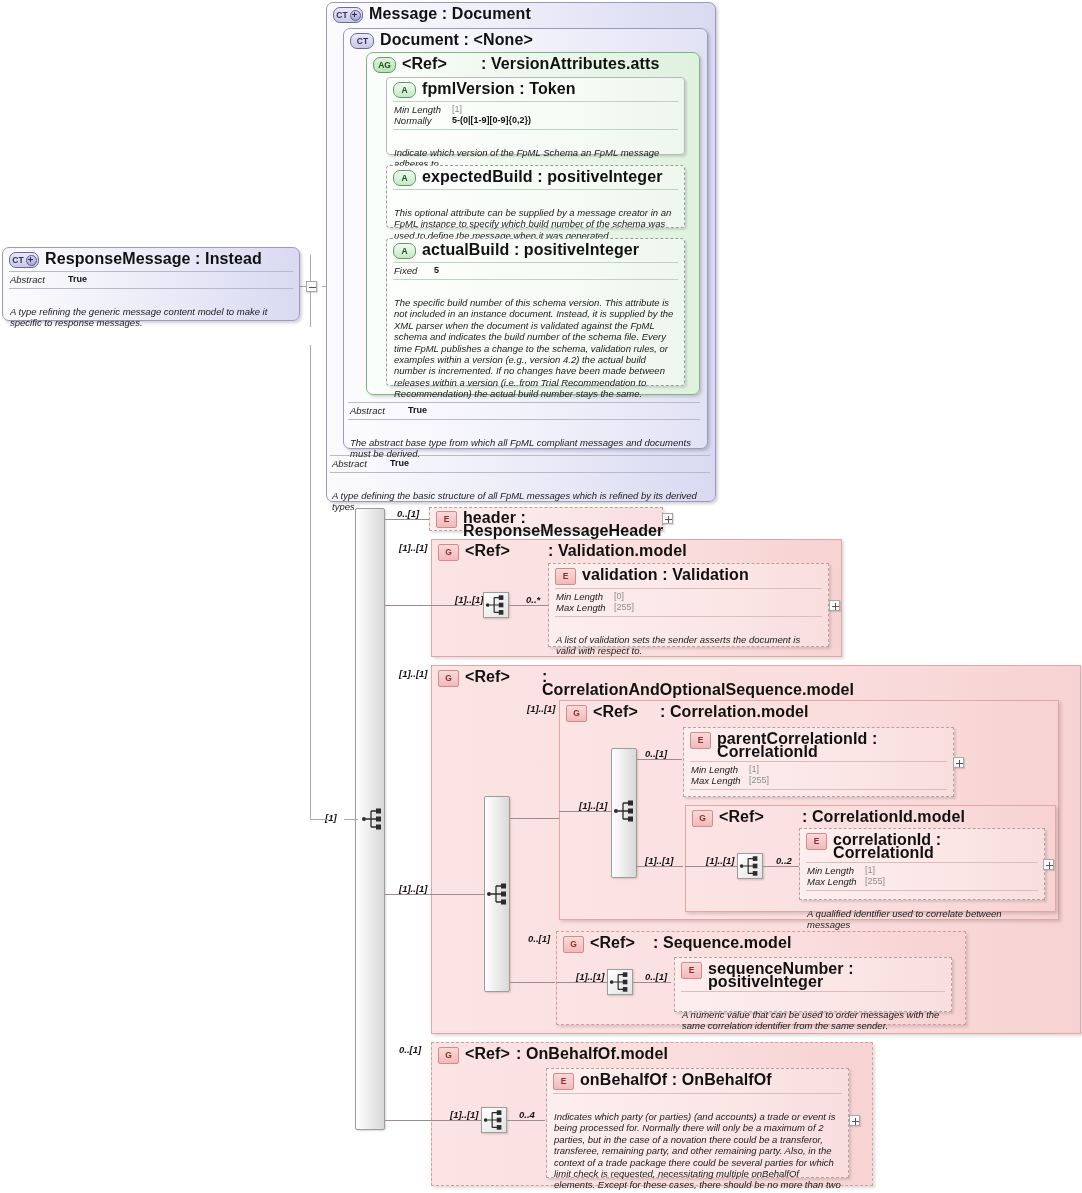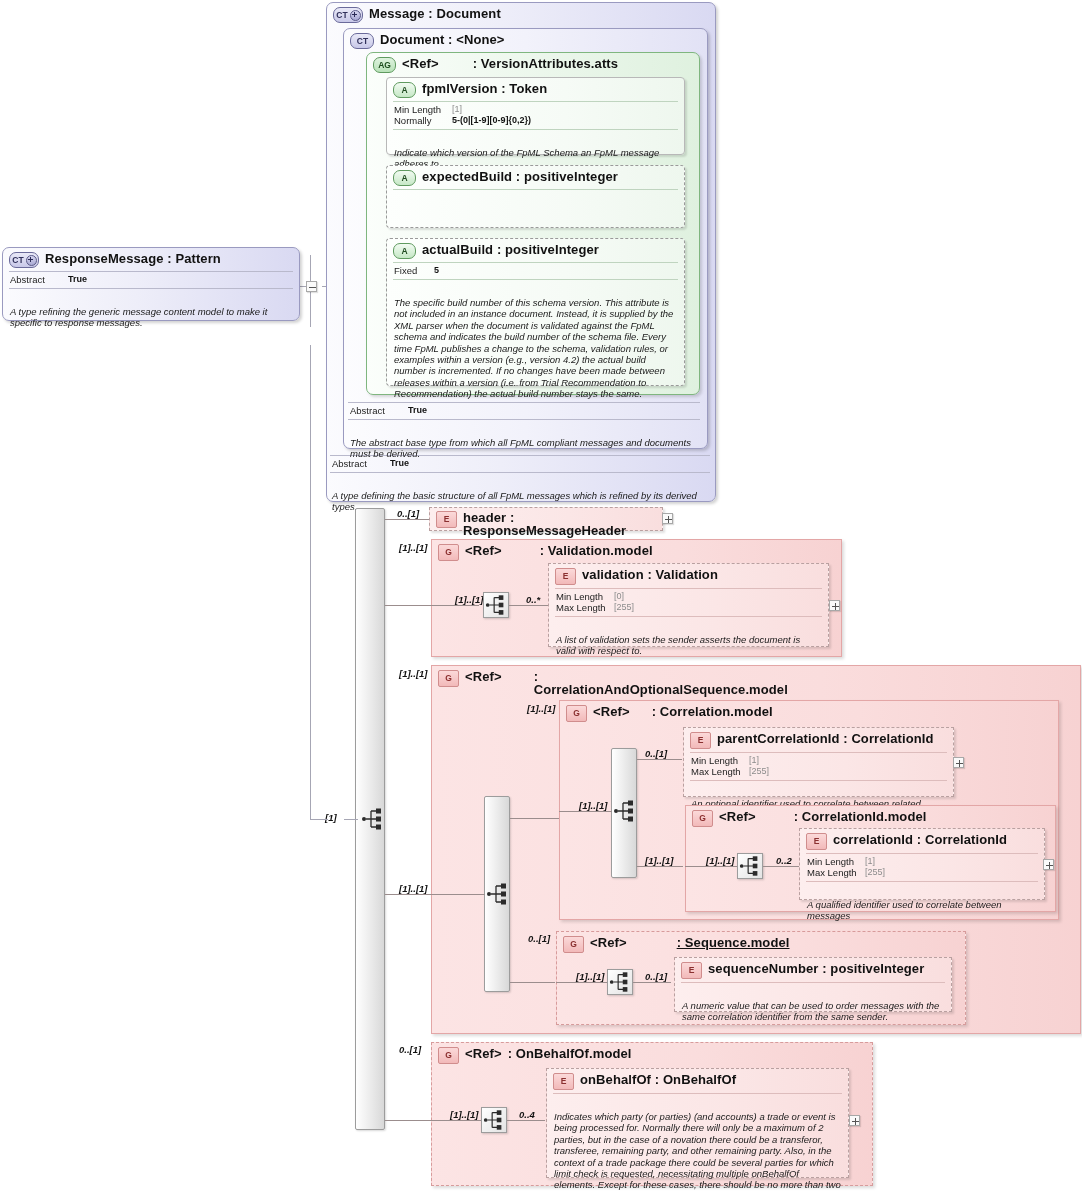--- a/index.html
+++ b/index.html
@@ -30,21 +30,21 @@
   .g-box{border:1px solid #e3a6a6;
          background:linear-gradient(to right,#fce4e4 0%,#fadddd 60%,#f7d2d2 100%);
          box-shadow:2px 2px 3px rgba(0,0,0,.14);}
   .g-box.dashed{border:1px dashed #d79b9b;}
   .e-box{border:1px dashed #b9a0a0;
          background:linear-gradient(to right,#fdeeee 0%,#fbe6e6 60%,#f9dede 100%);
          box-shadow:2px 2px 2px rgba(0,0,0,.12);}
 
   
   .hdr{display:flex;align-items:flex-start;padding:4px 6px 4px 6px;gap:6px;}
-  .hdr .nm{font-weight:bold;font-size:13px;color:#111;letter-spacing:.1px;
+  .hdr .nm{font-weight:bold;font-size:16px;color:#111;letter-spacing:.1px;
            line-height:13px;}
 
   
   .badge{flex:0 0 auto;display:inline-flex;align-items:center;justify-content:center;
          font-size:8.5px;font-weight:bold;letter-spacing:0;line-height:1;}
   .badge-ct{width:27px;height:14px;border:1px solid #6a6a9a;border-radius:7px;
             background:linear-gradient(to bottom,#e9e9f7,#c8c8e8);color:#30305a;
             padding-left:1px;}
   .badge-ag{width:21px;height:14px;border:1px solid #5f9a5f;border-radius:7px;
             background:linear-gradient(to bottom,#dff3df,#b8e2b8);color:#1d4d1d;}
@@ -60,21 +60,21 @@
   .plusmark:before,.plusmark:after{content:"";position:absolute;background:#2a2a55;}
   .plusmark:before{left:1px;top:3px;width:5px;height:1px;}
   .plusmark:after{left:3px;top:1px;width:1px;height:5px;}
 
   
   .rule{height:1px;background:#b9b9cc;margin:1px 6px 2px 6px;}
   .rule.g{background:#bfd4bf;}
   .rule.p{background:#ddbcbc;}
   .facets{padding:0 6px 2px 7px;font-size:9.5px;line-height:11px;}
   .facet{display:flex;}
-  .facet .k{width:58px;color:#222;}
+  .facet .k{font-style:italic;width:58px;color:#222;}
   .facet .v{color:#111;font-weight:bold;font-size:9px;}
   .facet .v.dim{color:#8c8c8c;font-weight:normal;font-size:9px;}
   .desc{padding:1px 7px 4px 7px;font-style:italic;font-size:9.5px;
         line-height:11.4px;color:#1a1a1a;margin-top:16px;}
 
   
   .ln{position:absolute;background:#9b8d8d;}
   .ln.grey{background:#a6a6b4;}
   .ln.h{height:1px;}
   .ln.v{width:1px;}
@@ -179,20 +179,21 @@
     <div class="rule g"></div>
     <div class="desc">Indicate which version of the FpML Schema an FpML message adheres to.</div>
   </div>
 
   <div class="attr-box abs" style="left:386px;top:165px;width:299px;height:63px;">
     <div class="hdr" style="padding-bottom:2px;">
       <span class="badge badge-a">A</span>
       <span class="nm">expectedBuild : positiveInteger</span>
     </div>
     <div class="rule g"></div>
+    <div class="desc">This optional attribute can be supplied by a message creator in an FpML instance to specify which build number of the schema was used to define the message when it was generated.</div>
   </div>
 
   <div class="attr-box abs" style="left:386px;top:238px;width:299px;height:148px;">
     <div class="hdr" style="padding-bottom:2px;">
       <span class="badge badge-a">A</span>
       <span class="nm">actualBuild : positiveInteger</span>
     </div>
     <div class="rule g"></div>
     <div class="facets">
       <div class="facet">
@@ -200,21 +201,21 @@
         <span class="v">5</span>
       </div>
     </div>
     <div class="rule g"></div>
     <div class="desc">The specific build number of this schema version. This attribute is not included in an instance document. Instead, it is supplied by the XML parser when the document is validated against the FpML schema and indicates the build number of the schema file. Every time FpML publishes a change to the schema, validation rules, or examples within a version (e.g., version 4.2) the actual build number is incremented. If no changes have been made between releases within a version (i.e. from Trial Recommendation to Recommendation) the actual build number stays the same.</div>
   </div>
 
   <div class="ct-box abs" style="left:2px;top:247px;width:298px;height:74px;">
     <div class="hdr" style="padding-bottom:2px;">
       <span class="badge badge-ct">CT<span class="plusmark"></span></span>
-      <span class="nm">ResponseMessage : Pattern</span>
+      <span class="nm">ResponseMessage : Instead</span>
     </div>
     <div class="rule"></div>
     <div class="facets">
       <div class="facet">
         <span class="k">Abstract</span>
         <span class="v">True</span>
       </div>
     </div>
     <div class="rule"></div>
     <div class="desc">A type refining the generic message content model to make it specific to response messages.</div>
@@ -403,21 +404,21 @@
     <div class="rule p"></div>
     <div class="desc">A qualified identifier used to correlate between messages</div>
   </div>
   <div class="chip plus abs" style="left:1043px;top:859px;"></div>
 
   <div class="card" style="left:528px;top:933px;">0..[1]</div>
   <div class="g-box dashed abs" style="left:556px;top:931px;width:410px;height:94px;">
     <div class="hdr">
       <span class="badge badge-g">G</span>
       <span class="nm">&lt;Ref&gt;</span>
-      <span class="nm" style="margin-left:44px;text-decoration:underline;">: Sequence.model</span>
+      <span class="nm" style="margin-left:12px;">: Sequence.model</span>
     </div>
   </div>
   <div class="ln h abs" style="left:556px;top:982px;width:51px;height:1px;"></div>
   <div class="card" style="left:576px;top:971px;">[1]..[1]</div>
   <div class="seqicon abs" style="left:607px;top:969px;">
     <svg width="24" height="24" viewBox="0 0 26 26">
       <circle cx="4" cy="13" r="2" fill="#2b2b2b"></circle>
       <path d="M6 13 H11 M11 5 V21 M11 5 H17 M11 13 H17 M11 21 H17" stroke="#2b2b2b" stroke-width="1.3" fill="none"></path>
       <rect x="16" y="2.5" width="5" height="5" fill="#2b2b2b"></rect>
       <rect x="16" y="10.5" width="5" height="5" fill="#2b2b2b"></rect>

